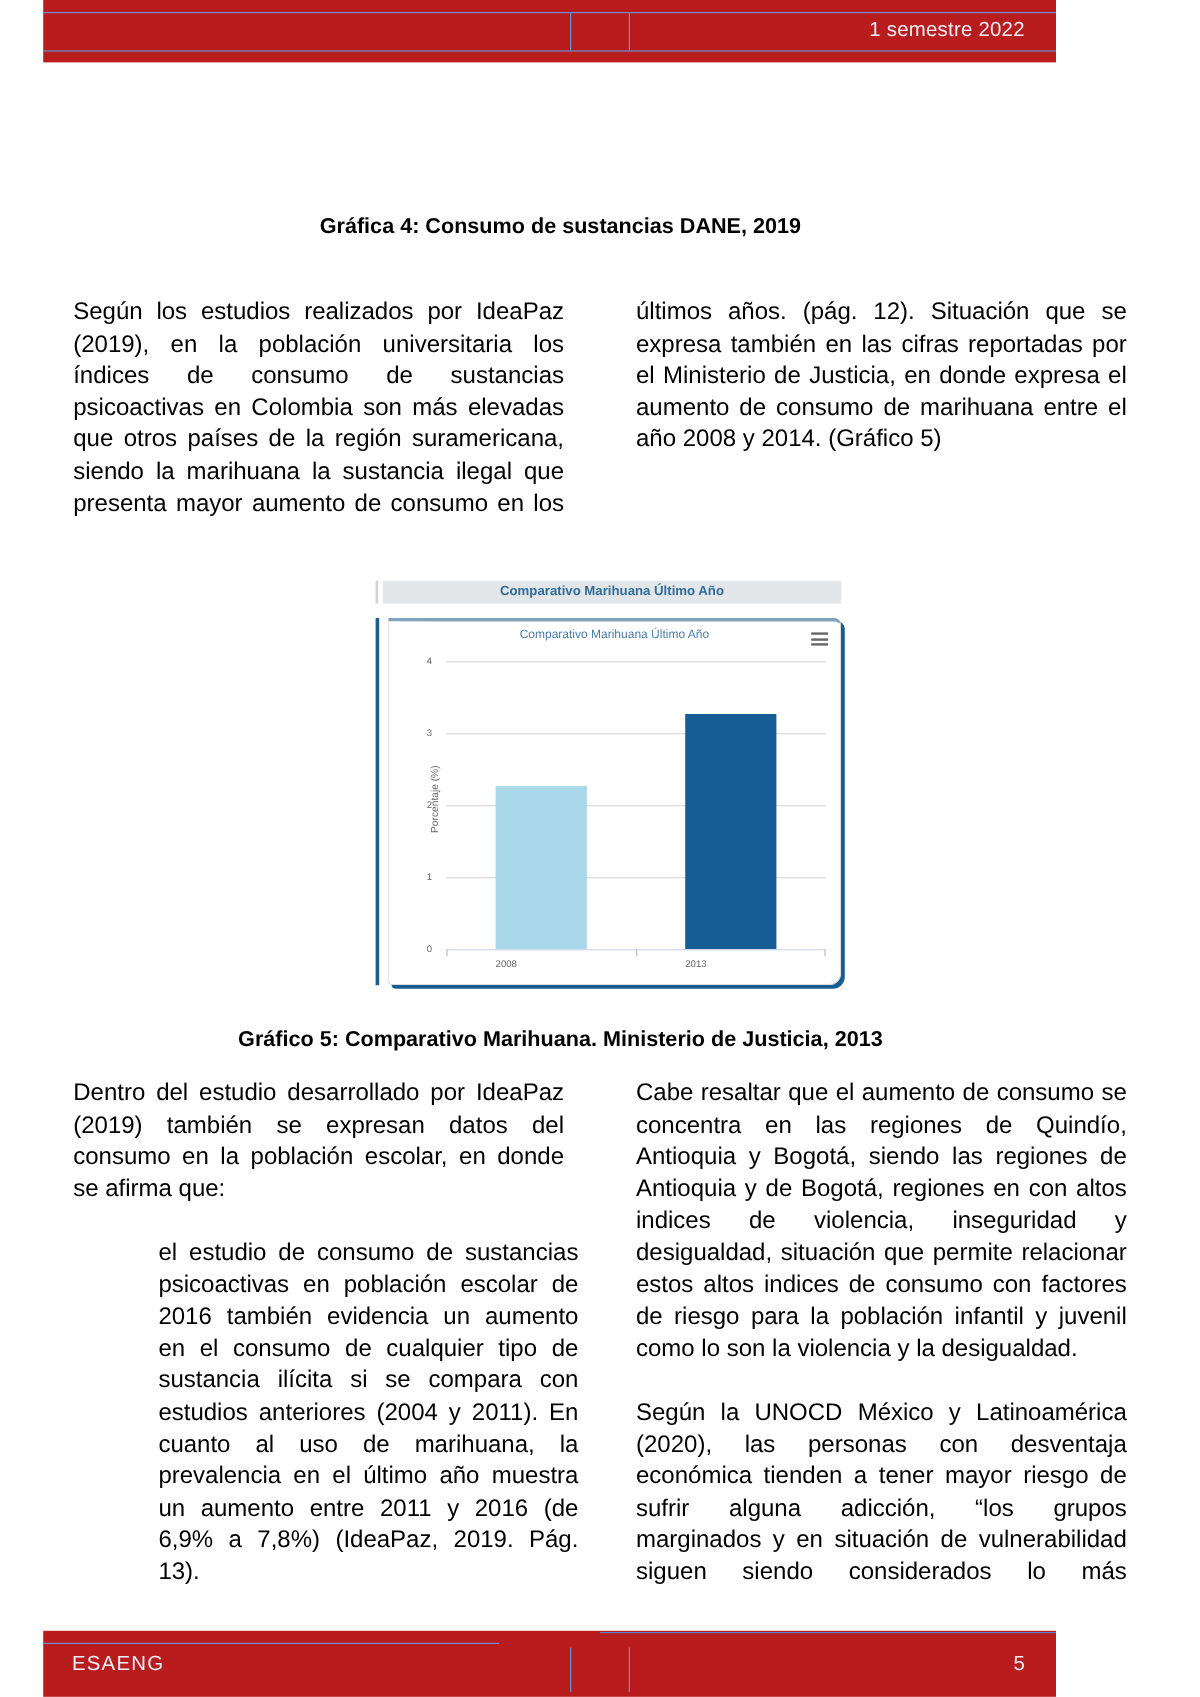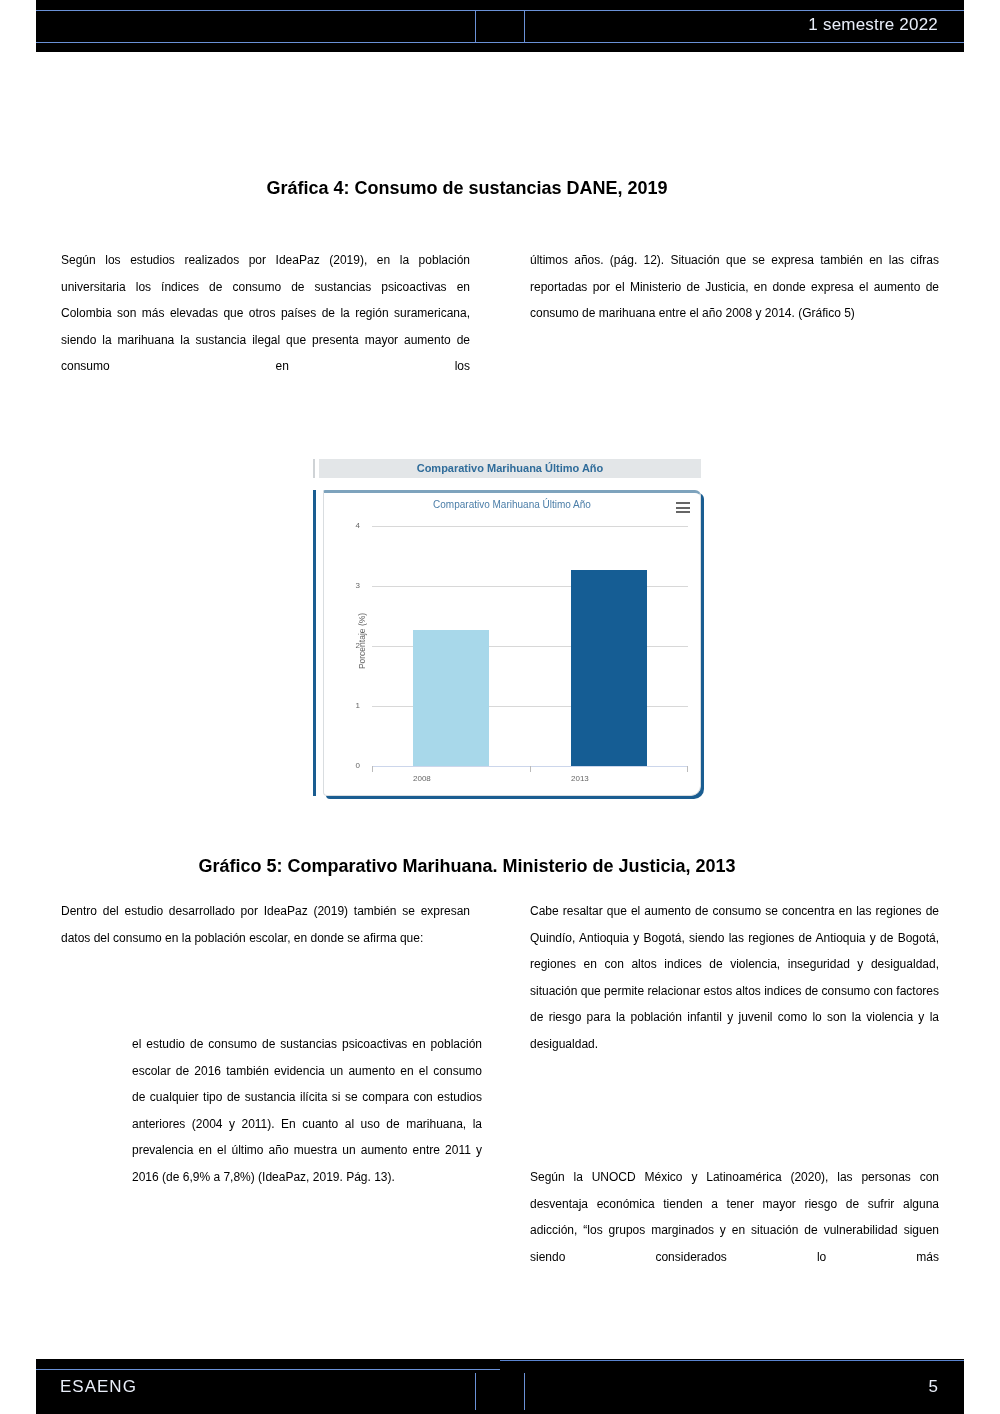--- a/index.html
+++ b/index.html
@@ -1,19 +1,19 @@
 <!DOCTYPE html>
 <html><head>
 <meta charset="utf-8">
 <style>
   html, body { margin: 0; padding: 0; background: #ffffff; }
   body { width: 1000px; height: 1414px; position: relative; overflow: hidden;
          font-family: "Liberation Sans", "DejaVu Sans", sans-serif; color: #000; }
 
-  .band { position: absolute; left: 36px; width: 928px; background: #000000; }
+  .band { position: absolute; left: 36px; width: 844px; background: #b91c1c; }
   .band .hline { position: absolute; left: 0; right: 0; height: 1px; background: #6a91d6; }
   .band .vline { position: absolute; top: 10px; bottom: 10px; width: 1px; background: #6a91d6; }
 
   .header { top: 0; height: 52px; }
   .header .hl1 { top: 10px; }
   .header .hl2 { top: 42px; }
   .header .vl1 { left: 439px; }
   .header .vl2 { left: 488px; }
   .header-text { position: absolute; right: 26px; top: 15px; color: #e9eef9;
                  font-family: "Liberation Sans", sans-serif; font-size: 17px; letter-spacing: 0.2px; }
@@ -23,31 +23,31 @@
   .footer .hl3 { top: 1px; left: 464px; right: 0; background: #5a84cf; }
   .footer .vl1 { left: 439px; top: 14px; bottom: 4px; }
   .footer .vl2 { left: 488px; top: 14px; bottom: 4px; }
   .footer-left { position: absolute; left: 24px; top: 18px; color: #e9eef9; font-size: 17px; letter-spacing: 1px; }
   .footer-right { position: absolute; right: 26px; top: 18px; color: #e9eef9; font-size: 17px; }
 
   .heading { position: absolute; left: 0; width: 934px; text-align: center; font-weight: bold; font-size: 18px; }
   .h4 { top: 178px; }
   .h5 { top: 856px; }
 
-  .col { position: absolute; width: 409px; font-size: 12px; line-height: 26.6px; text-align: justify; }
+  .col { position: absolute; width: 409px; font-size: 20px; line-height: 26.6px; text-align: justify; }
   .col p { margin: 0; }
   .c1 { left: 61px; top: 247px; }
   .c2 { left: 530px; top: 247px; }
   .c3 { left: 61px; top: 898px; }
   .c4 { left: 132px; top: 1031px; width: 350px; }
   .c5 { left: 530px; top: 898px; }
   .c6 { left: 530px; top: 1164px; }
 
   
-  .chart-outer { position: absolute; left: 313px; top: 458px; width: 376px; height: 345px; }
+  .chart-outer { position: absolute; left: 313px; top: 483px; width: 376px; height: 345px; }
   .chart-topbar { position: absolute; left: 6px; top: 1px; width: 382px; height: 19px; background: #e3e6e8;
                   text-align: center; font-size: 11px; font-weight: bold; color: #2f6c9a; line-height: 19px; }
   .chart-topbar-edge { position: absolute; left: 0; top: 1px; width: 2px; height: 19px; background: #cfd3d6; }
   .chart-card { position: absolute; left: 10px; top: 32px; width: 376px; height: 302px;
                 border: 1px solid #d9dde0; border-top: 3px solid #7ea3bd; border-radius: 2px 6px 10px 4px;
                 box-shadow: 3px 3px 0 #1a5d91; background: #fff; }
   .chart-leftedge { position: absolute; left: 0; top: 32px; width: 3px; height: 306px; background: #1a5d91; }
   .chart-inner-title { position: absolute; left: 0; right: 0; top: 6px; text-align: center; font-size: 10px; color: #4b7ea8; }
   .menu-icon { position: absolute; right: 10px; top: 9px; width: 14px; height: 11px; cursor: pointer; }
   .menu-icon span { display: block; height: 2px; background: #666; margin-bottom: 2.5px; }

